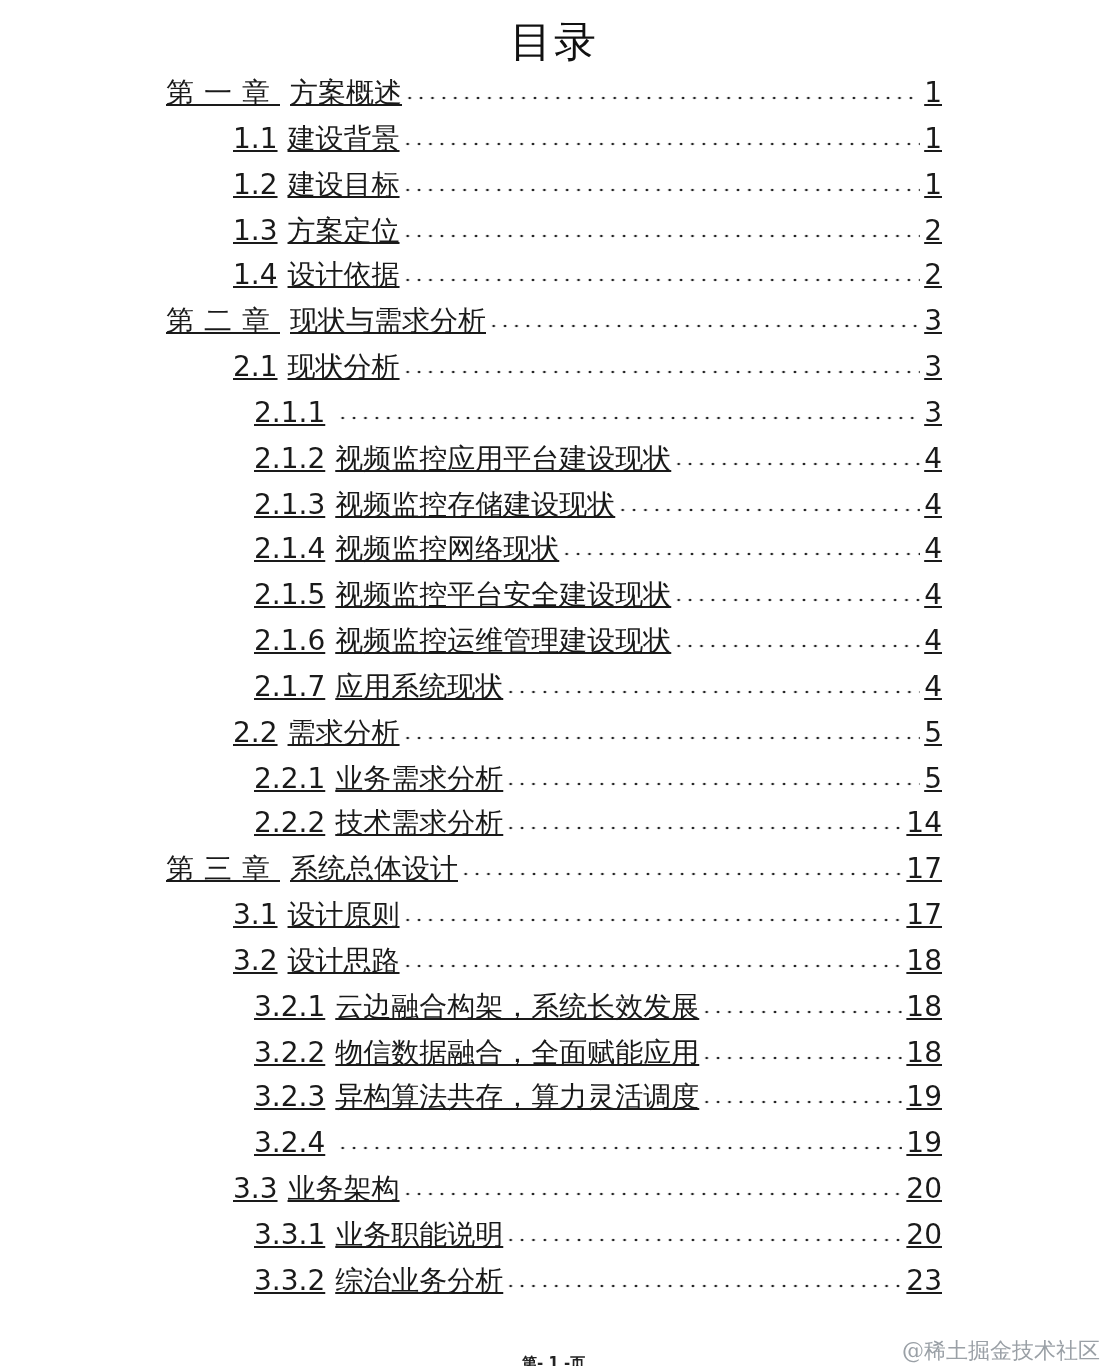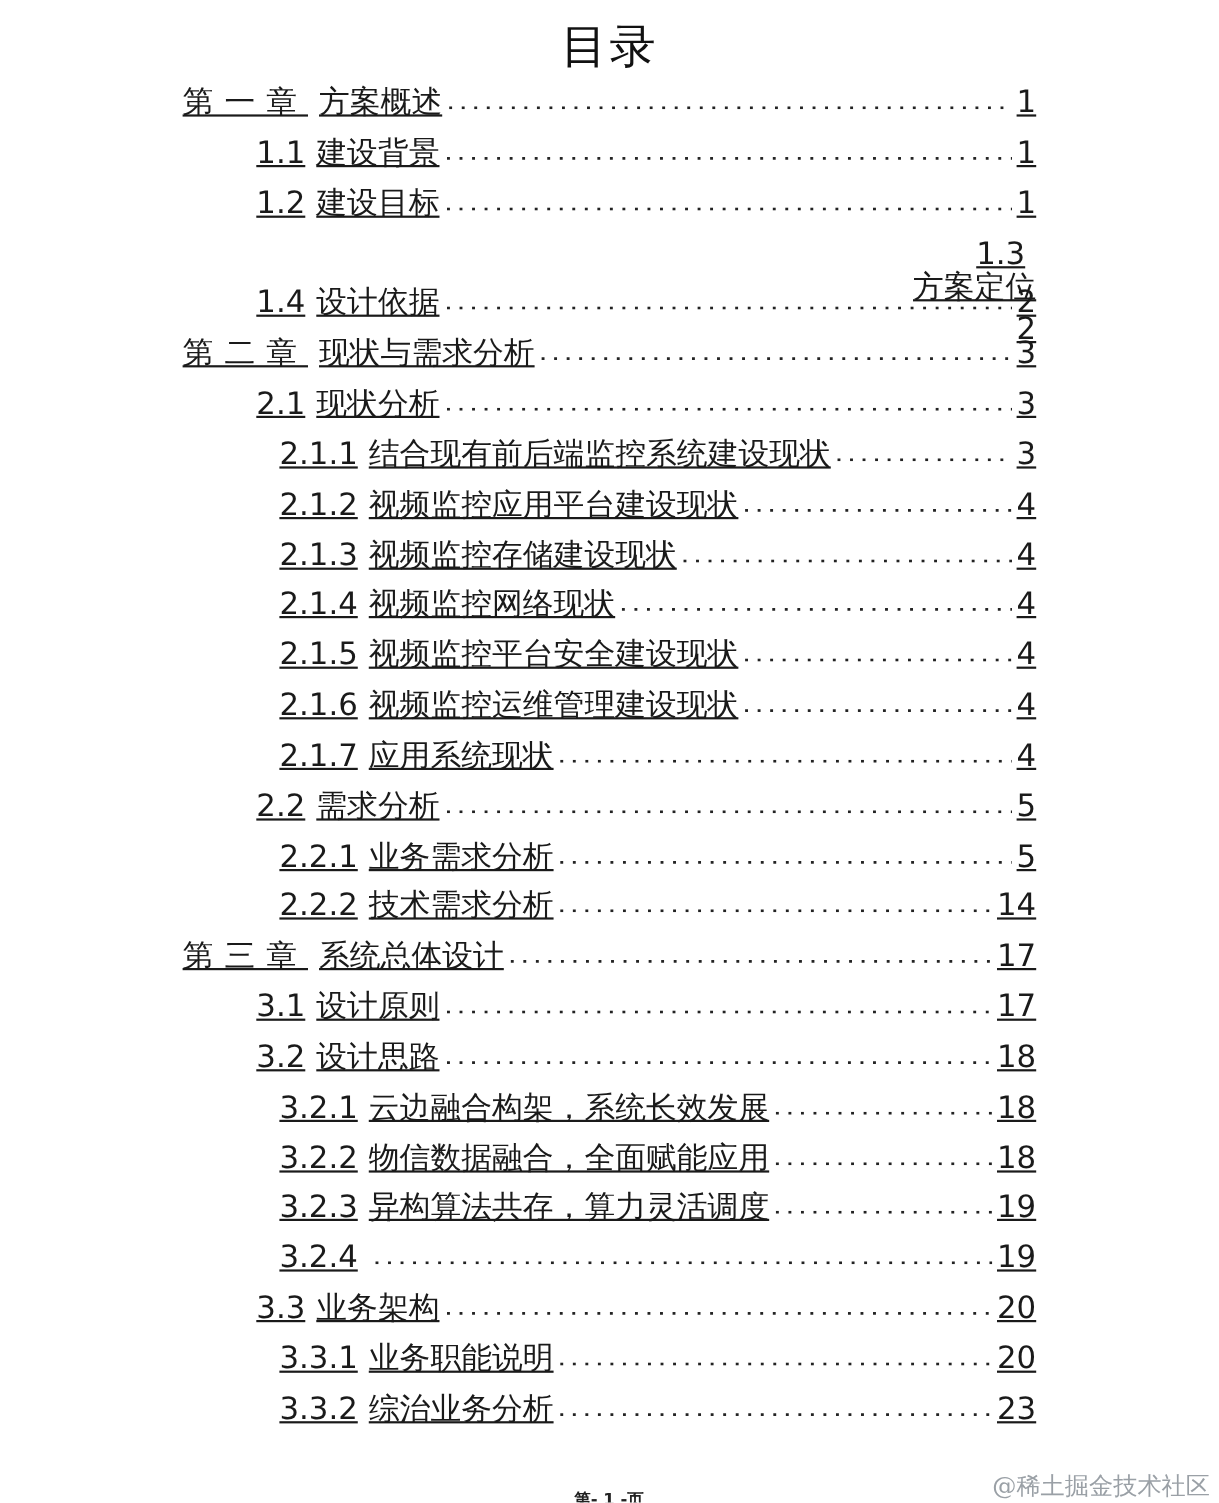--- a/index.html
+++ b/index.html
@@ -54,21 +54,21 @@
       <span class="label">建设背景</span>
       <span class="leader"></span>
       <span class="page">1</span>
     </div>
     <div class="row l2" style="top: 170px;">
       <span class="label num">1.2</span>
       <span class="label">建设目标</span>
       <span class="leader"></span>
       <span class="page">1</span>
     </div>
-    <div class="row l2" style="top: 216px; flex-direction: column;">
+    <div class="row l2" style="top: 216px;">
       <span class="label num">1.3</span>
       <span class="label">方案定位</span>
       <span class="leader"></span>
       <span class="page">2</span>
     </div>
     <div class="row l2" style="top: 260px;">
       <span class="label num">1.4</span>
       <span class="label">设计依据</span>
       <span class="leader"></span>
       <span class="page">2</span>
@@ -80,21 +80,20 @@
       <span class="page">3</span>
     </div>
     <div class="row l2" style="top: 352px;">
       <span class="label num">2.1</span>
       <span class="label">现状分析</span>
       <span class="leader"></span>
       <span class="page">3</span>
     </div>
     <div class="row l3" style="top: 398px;">
       <span class="label num">2.1.1</span>
-      <span class="label">结合现有前后端监控系统建设现状</span>
       <span class="leader"></span>
       <span class="page">3</span>
     </div>
     <div class="row l3" style="top: 444px;">
       <span class="label num">2.1.2</span>
       <span class="label">视频监控应用平台建设现状</span>
       <span class="leader"></span>
       <span class="page">4</span>
     </div>
     <div class="row l3" style="top: 490px;">

